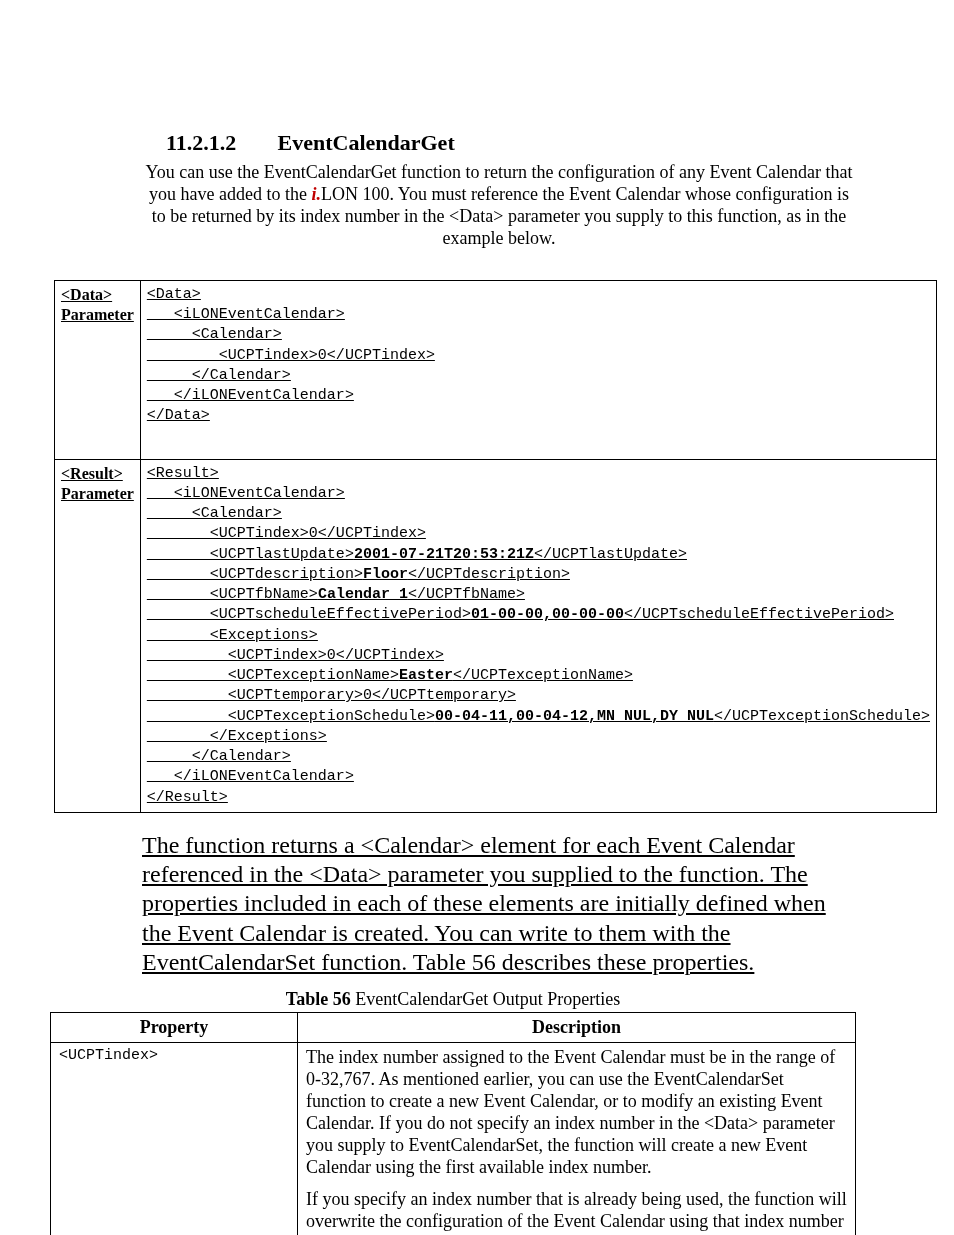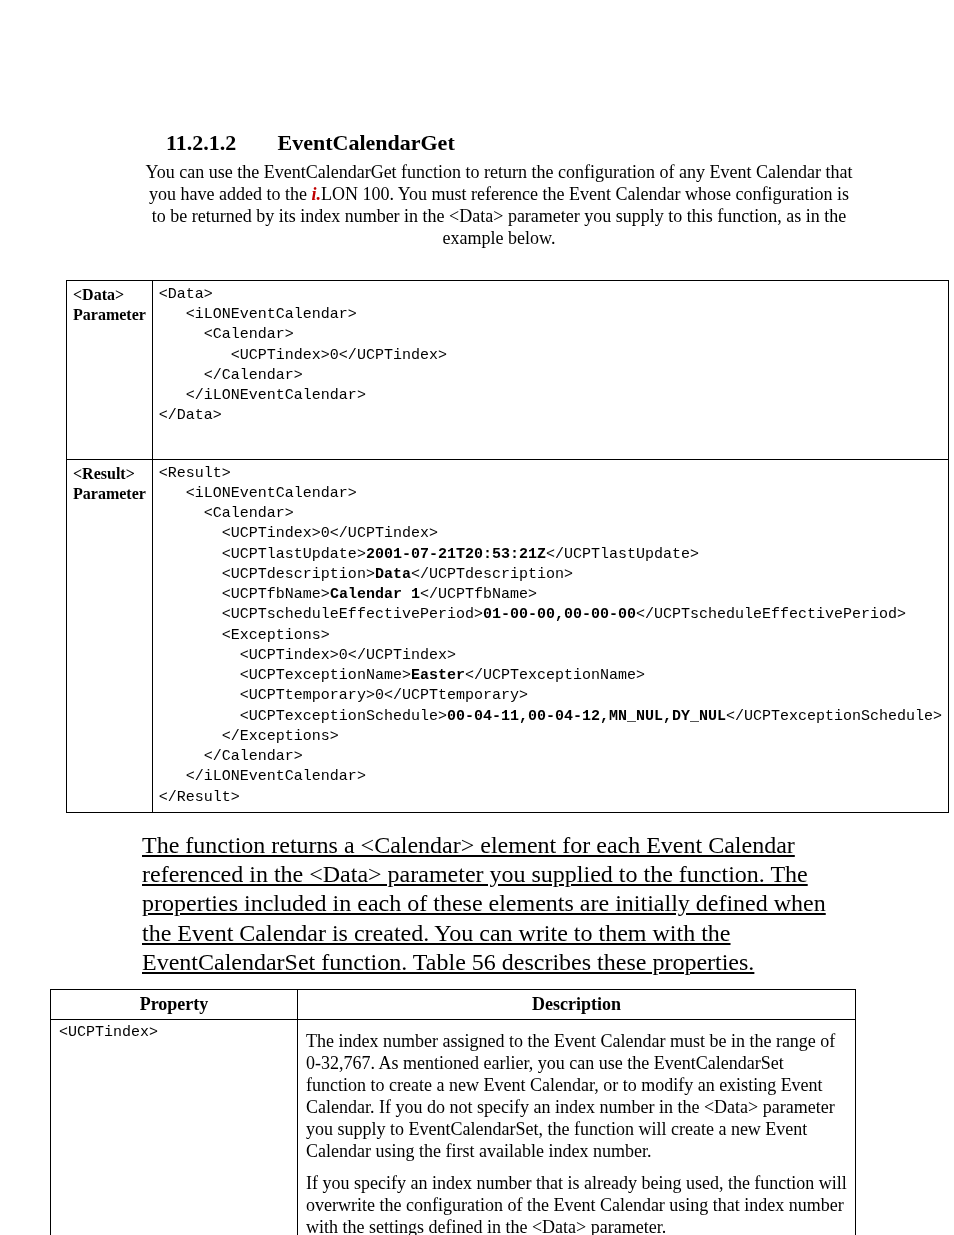--- a/index.html
+++ b/index.html
@@ -46,21 +46,22 @@
     font-style: italic;
     font-weight: bold;
   }
   .i-red-footer {
     color: #c00000;
     font-style: italic;
   }
   table.codebox {
     border-collapse: collapse;
     width: 100%;
-    margin: 16px;
+    margin: 4px;
+    text-decoration: underline;
   }
   table.codebox td {
     border: 1px solid #000;
     vertical-align: top;
     padding: 4px 6px 4px 6px;
   }
   table.codebox td.label {
     width: 90px;
     font-weight: bold;
     font-size: 16px;
@@ -96,21 +97,21 @@
     padding: 4px 8px;
     vertical-align: top;
     line-height: 1.22;
   }
   table.proptable td.propname {
     font-family: 'Courier New', Courier, monospace;
     font-size: 15px;
     width: 230px;
   }
   table.proptable p {
-    margin: 7px 0 10px 0;
+    margin: 0 0 10px 0;
   }
   table.proptable p:last-child {
     margin-bottom: 2px;
   }
   .footer {
     position: absolute;
     bottom: 68px;
     left: 128px;
     right: 98px;
     display: flex;
@@ -154,39 +155,42 @@
       <td class="label">
         <span>&lt;Result&gt;</span><br>
         <span>Parameter</span>
       </td>
       <td>
 <pre><span>&lt;Result&gt;</span>
 <span>   &lt;iLONEventCalendar&gt;</span>
 <span>     &lt;Calendar&gt;</span>
 <span>       &lt;UCPTindex&gt;0&lt;/UCPTindex&gt;</span>
 <span>       &lt;UCPTlastUpdate&gt;</span><b>2001-07-21T20:53:21Z</b><span>&lt;/UCPTlastUpdate&gt;</span>
-<span>       &lt;UCPTdescription&gt;</span><b>Data</b><span>&lt;/UCPTdescription&gt;</span>
+<span>       &lt;UCPTdescription&gt;</span><b>Floor</b><span>&lt;/UCPTdescription&gt;</span>
 <span>       &lt;UCPTfbName&gt;</span><b>Calendar 1</b><span>&lt;/UCPTfbName&gt;</span>
 <span>       &lt;UCPTscheduleEffectivePeriod&gt;</span><b>01-00-00,00-00-00</b><span>&lt;/UCPTscheduleEffectivePeriod&gt;</span>
 <span>       &lt;Exceptions&gt;</span>
 <span>         &lt;UCPTindex&gt;0&lt;/UCPTindex&gt;</span>
 <span>         &lt;UCPTexceptionName&gt;</span><b>Easter</b><span>&lt;/UCPTexceptionName&gt;</span>
 <span>         &lt;UCPTtemporary&gt;0&lt;/UCPTtemporary&gt;</span>
 <span>         &lt;UCPTexceptionSchedule&gt;</span><b>00-04-11,00-04-12,MN_NUL,DY_NUL</b><span>&lt;/UCPTexceptionSchedule&gt;</span>
 <span>       &lt;/Exceptions&gt;</span>
 <span>     &lt;/Calendar&gt;</span>
 <span>   &lt;/iLONEventCalendar&gt;</span>
 <span>&lt;/Result&gt;</span></pre>
       </td>
     </tr>
   </tbody>
     </table>
 
   <p class="bodytext2">The function returns a &lt;Calendar&gt; element for each Event Calendar referenced in the &lt;Data&gt; parameter you supplied to the function. The properties included in each of these elements are initially defined when the Event Calendar is created. You can write to them with the EventCalendarSet function. Table 56 describes these properties.</p>
 
+  <p class="table-label">
+    <b>Table 56</b><span>   EventCalendarGet Output Properties</span>
+  </p>
 
   <table class="proptable">
     <tbody>
         <tr>
       <th>Property</th>
       <th>Description</th>
     </tr>
     <tr>
       <td class="propname">&lt;UCPTindex&gt;</td>
       <td>

